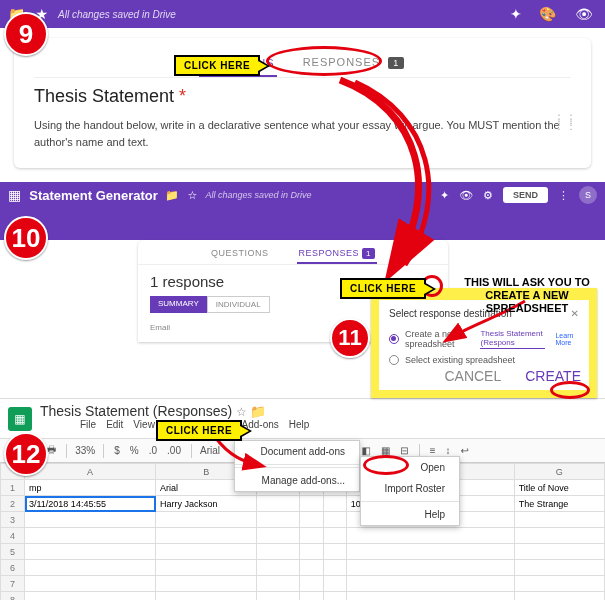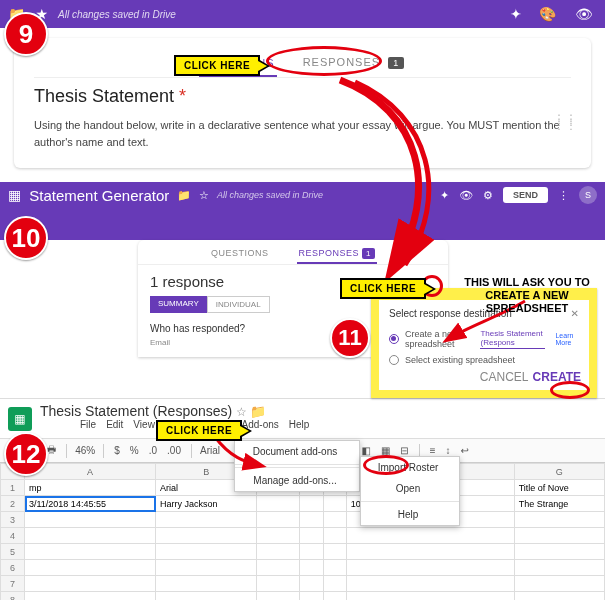--- a/index.html
+++ b/index.html
@@ -19,21 +19,21 @@
 .tab.active::after{content:"";position:absolute;left:0;right:0;bottom:-4px;height:2px;background:#673ab7}
 .resp-badge{display:inline-block;background:#555;color:#fff;font-size:9px;padding:1px 5px;border-radius:2px;margin-left:4px}
 .q-title{font-size:18px;color:#222;margin:6px 0 10px 0}
 .req{color:#d93025}
 .q-desc{font-size:11px;color:#444;line-height:1.5;max-width:530px}
 .drag-dots{position:absolute;right:14px;top:60%;color:#bbb;font-size:12px;line-height:6px}
 
 
 .purple-big{background:#673ab7;height:58px;position:relative;margin-top:14px}
 .pb-top{display:flex;align-items:center;height:26px;padding:0 8px;gap:8px;color:#fff}
-.pb-title{font-size:15px;font-weight:400}
+.pb-title{font-size:13px;font-weight:700}
 .pb-saved{font-style:italic;font-size:9px;color:rgba(255,255,255,.7)}
 .pb-right{margin-left:auto;display:flex;align-items:center;gap:10px}
 .send-btn{background:#fff;color:#555;font-size:9px;font-weight:bold;padding:3px 10px;border-radius:3px}
 .avatar{width:18px;height:18px;border-radius:50%;background:#8e6ec8;display:flex;align-items:center;justify-content:center;font-size:9px}
 
 .card10{position:absolute;left:138px;top:240px;width:310px;background:#fff;border-radius:6px 6px 0 0;box-shadow:0 1px 3px rgba(0,0,0,.2);z-index:2}
 .c10-tabs{display:flex;justify-content:center;gap:30px;padding:8px 0 6px 0;border-bottom:1px solid #eee;font-size:9px;letter-spacing:.5px}
 .c10-tabs .t{color:#888}
 .c10-tabs .t.act{color:#673ab7;position:relative}
 .c10-tabs .t.act::after{content:"";position:absolute;left:-2px;right:-2px;bottom:-6px;height:2px;background:#673ab7}
@@ -52,23 +52,23 @@
 .yellow-box{position:absolute;right:8px;top:288px;width:226px;height:110px;background:#ffef4a;z-index:3;box-shadow:0 1px 2px rgba(0,0,0,.3)}
 .dialog11{position:absolute;left:8px;top:12px;right:8px;bottom:8px;background:#fff;padding:8px 10px;font-size:9px}
 .dlg-title{font-size:10px;color:#333;margin-bottom:10px;display:flex;justify-content:space-between}
 .dlg-close{color:#888;cursor:pointer}
 .radio-row{display:flex;align-items:center;gap:6px;margin:6px 0;color:#555}
 .radio{width:10px;height:10px;border:1.5px solid #888;border-radius:50%;flex-shrink:0}
 .radio.sel{border-color:#673ab7}
 .radio.sel::after{content:"";display:block;width:5px;height:5px;background:#673ab7;border-radius:50%;margin:1px}
 .dest-input{color:#673ab7;border-bottom:1px solid #673ab7;font-size:8px;padding-bottom:1px}
 .learn{color:#2962ff;font-size:7px;margin-left:4px}
-.dlg-actions{position:absolute;right:8px;bottom:6px;display:flex;gap:4px;font-size:12px}
+.dlg-actions{position:absolute;right:8px;bottom:6px;display:flex;gap:24px;font-size:14px}
 .dlg-cancel{color:#888}
-.dlg-create{color:#673ab7;font-weight:bold}
+.dlg-create{color:#673ab7;font-weight:normal}
 
 
 .sheets{position:absolute;left:0;right:0;top:398px;bottom:0;background:#fff;border-top:1px solid #ddd}
 .sh-head{display:flex;align-items:center;padding:4px 8px;gap:8px}
 .sh-logo{width:24px;height:24px;background:#0f9d58;border-radius:3px;display:flex;align-items:center;justify-content:center;color:#fff;font-size:12px}
 .sh-title{font-size:14px;color:#333}
 .sh-star{color:#888;font-size:12px}
 .sh-folder{color:#888;font-size:13px}
 .sh-menus{display:flex;gap:10px;padding:0 0 4px 40px;font-size:10px;color:#444}
 .sh-menus span{cursor:pointer}
@@ -76,21 +76,21 @@
 .sh-toolbar .sep{width:1px;height:14px;background:#ccc;margin:0 2px}
 .sh-toolbar .ico{padding:0 2px}
 .grid{border-collapse:collapse;width:100%;font-size:9px}
 .grid th,.grid td{border:1px solid #ddd;padding:2px 4px;height:16px;text-align:left;background:#fff}
 .grid th{background:#f4f4f4;color:#666;font-weight:normal;text-align:center}
 .grid .rowhdr{background:#f4f4f4;text-align:center;width:24px;color:#777}
 .grid td.sel{outline:2px solid #1a73e8;outline-offset:-2px}
 
 
 .menu{position:absolute;background:#fff;border:1px solid #ccc;box-shadow:0 2px 6px rgba(0,0,0,.25);font-size:10px;color:#333;z-index:5}
-.menu .mi{padding:5px 14px 5px 10px;white-space:nowrap;display:flex;justify-content:center;gap:18px}
+.menu .mi{padding:5px 14px 5px 10px;white-space:nowrap;display:flex;justify-content:flex-end;gap:18px}
 .menu .sepr{height:1px;background:#e2e2e2;margin:2px 0}
 .menu1{left:234px;top:440px;width:126px}
 .menu2{left:360px;top:456px;width:100px}
 .menu .arrow{color:#888}
 .mi.hl{background:#eef3fd}
 
 
 .num-badge{position:absolute;width:44px;height:44px;background:#e3000f;border-radius:50%;display:flex;align-items:center;justify-content:center;color:#fff;font-size:26px;font-weight:900;z-index:20;font-family:Arial Black,Arial;border:2px solid #fff;box-shadow:0 1px 2px rgba(0,0,0,.4)}
 .click-here{position:absolute;background:#ffef00;border:2px solid #000;color:#000;font-size:10px;font-weight:900;padding:3px 8px;z-index:21;letter-spacing:.5px}
 .click-here::after{content:"";position:absolute;right:-12px;top:2px;border-left:12px solid #000;border-top:7px solid transparent;border-bottom:7px solid transparent}
@@ -154,21 +154,20 @@
       <span>RESPONSES</span><span class="bdg">1</span>
     </span>
   </div>
   <div class="c10-body">
     <div class="c10-count">1 response</div>
     <div class="sheet-ic">▦</div>
     <div class="sum-ind">
       <div class="sum">SUMMARY</div>
       <div class="ind">INDIVIDUAL</div>
     </div>
-    <div class="who">Who has responded?</div>
     <div class="email-lbl">Email</div>
   </div>
 </div>
 
 <div class="yellow-box">
   <div class="dialog11">
     <div class="dlg-title">
       <span>Select response destination</span>
       <span class="dlg-close">✕</span>
     </div>
@@ -207,21 +206,21 @@
         <span>Add-ons</span>
         <span>Help</span>
       </div>
     </div>
   </div>
   <div class="sh-toolbar">
     <span class="ico">↶</span>
     <span class="ico">↷</span>
     <span class="ico">🖶</span>
     <span class="sep"></span>
-    <span>46%</span>
+    <span>33%</span>
     <span class="sep"></span>
     <span class="ico">$</span>
     <span class="ico">%</span>
     <span class="ico">.0</span>
     <span class="ico">.00</span>
     <span class="sep"></span>
     <span style="width:40px">Arial</span>
     <span class="sep"></span>
     <span>10</span>
     <span class="sep"></span>
@@ -339,24 +338,24 @@
       <span>Document add-ons</span>
     </div>
   <div class="sepr"></div>
   <div class="sepr"></div>
   <div class="mi">
       <span>Manage add-ons...</span>
     </div>
 </div>
 <div class="menu menu2">
   <div class="mi">
+      <span>Open</span>
+    </div>
+  <div class="mi">
       <span>Import Roster</span>
-    </div>
-  <div class="mi">
-      <span>Open</span>
     </div>
   <div class="sepr"></div>
   <div class="mi">
       <span>Help</span>
     </div>
 </div>
 
 <div class="num-badge" style="left:4px;top:12px">9</div>
 <div class="num-badge" style="left:4px;top:216px">10</div>
 <div class="num-badge" style="left:330px;top:318px;width:40px;height:40px;font-size:22px">11</div>

